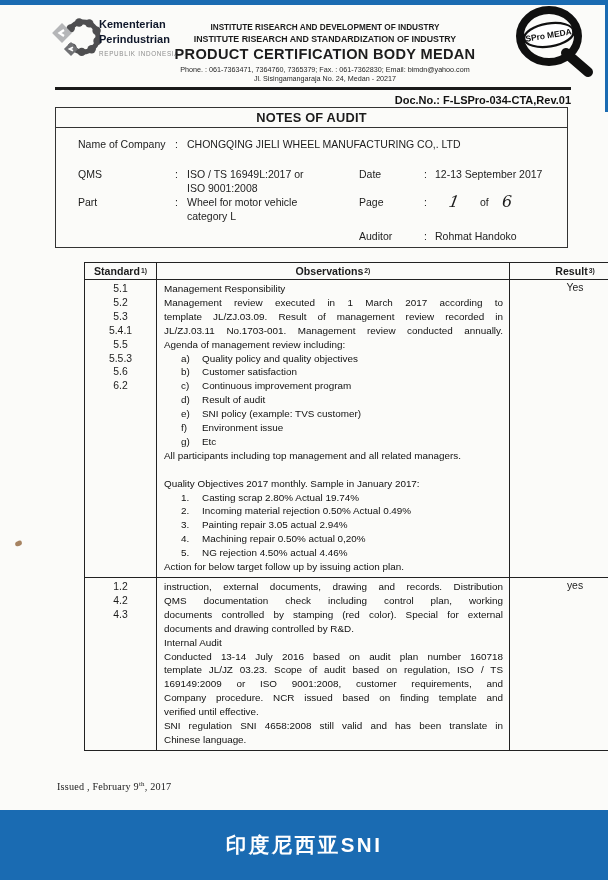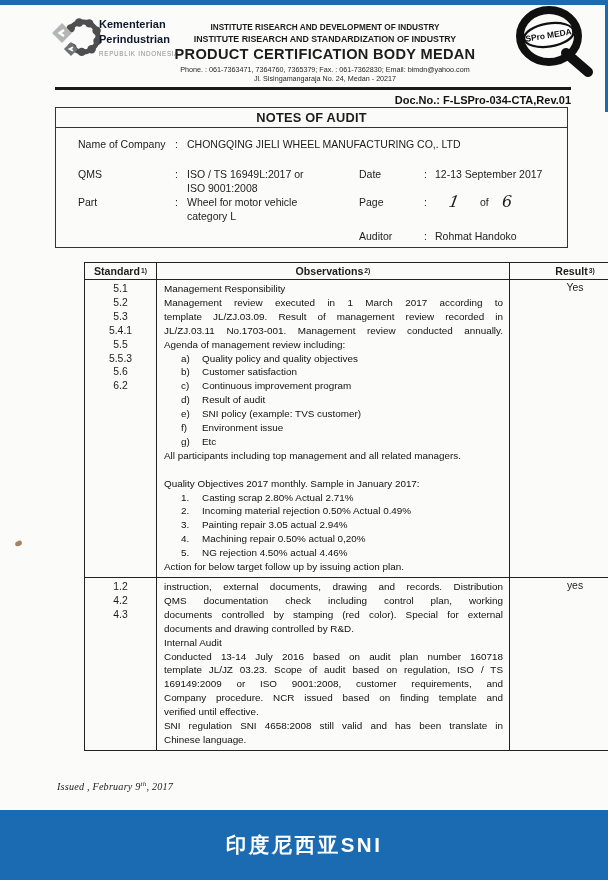--- a/index.html
+++ b/index.html
@@ -69,21 +69,21 @@
   .cell-obs { border-right:1.4px solid #222; padding:2px 6px 3px 7px;
               font-size:9.9px; line-height:13.9px; color:#101010; }
   .cell-res { text-align:center; padding-top:2px; font-size:10.4px; }
   .line { min-height:13.9px; }
   .jl { text-align:justify; text-align-last:justify; -moz-text-align-last:justify; }
   .ml { display:flex; }
   .ml .marker { flex:none; width:21px; margin-left:17px; }
   .bl { height:13.9px; }
 
   .issued { position:absolute; left:57px; top:780px; font-family:"Liberation Serif", serif;
-            font-style:italic; font-size:10.2px; color:#222; letter-spacing:.2px; }
+            font-size:10.2px; color:#222; letter-spacing:.2px; }
   .issued sup { font-size:7px; vertical-align:super; }
 
   .banner { position:absolute; left:0; bottom:0; width:608px; height:70px;
             display:flex; align-items:center; justify-content:center;
             color:#fff; font-size:20.5px; font-weight:bold; letter-spacing:2.5px; }
 
   .speck { position:absolute; left:15px; top:541px; width:7px; height:5px;
            background:#8a5b2f; opacity:.75; border-radius:60% 40% 55% 45%;
            transform:rotate(-18deg); }
 </style>
@@ -239,21 +239,21 @@
           </div>
           <div class="line ml">
             <span class="marker">g)</span>
             <span>Etc</span>
           </div>
           <div class="line">All participants including top management and all related managers.</div>
           <div class="line bl"></div>
           <div class="line">Quality Objectives 2017 monthly. Sample in January 2017:</div>
           <div class="line ml">
             <span class="marker">1.</span>
-            <span>Casting scrap 2.80% Actual 2.71%</span>
+            <span>Casting scrap 2.80% Actual 19.74%</span>
           </div>
           <div class="line ml">
             <span class="marker">2.</span>
             <span>Incoming material rejection 0.50% Actual 0.49%</span>
           </div>
           <div class="line ml">
             <span class="marker">3.</span>
             <span>Painting repair 3.05 actual 2.94%</span>
           </div>
           <div class="line ml">

